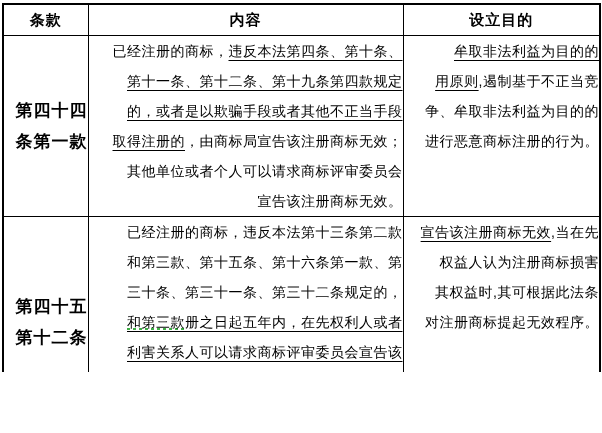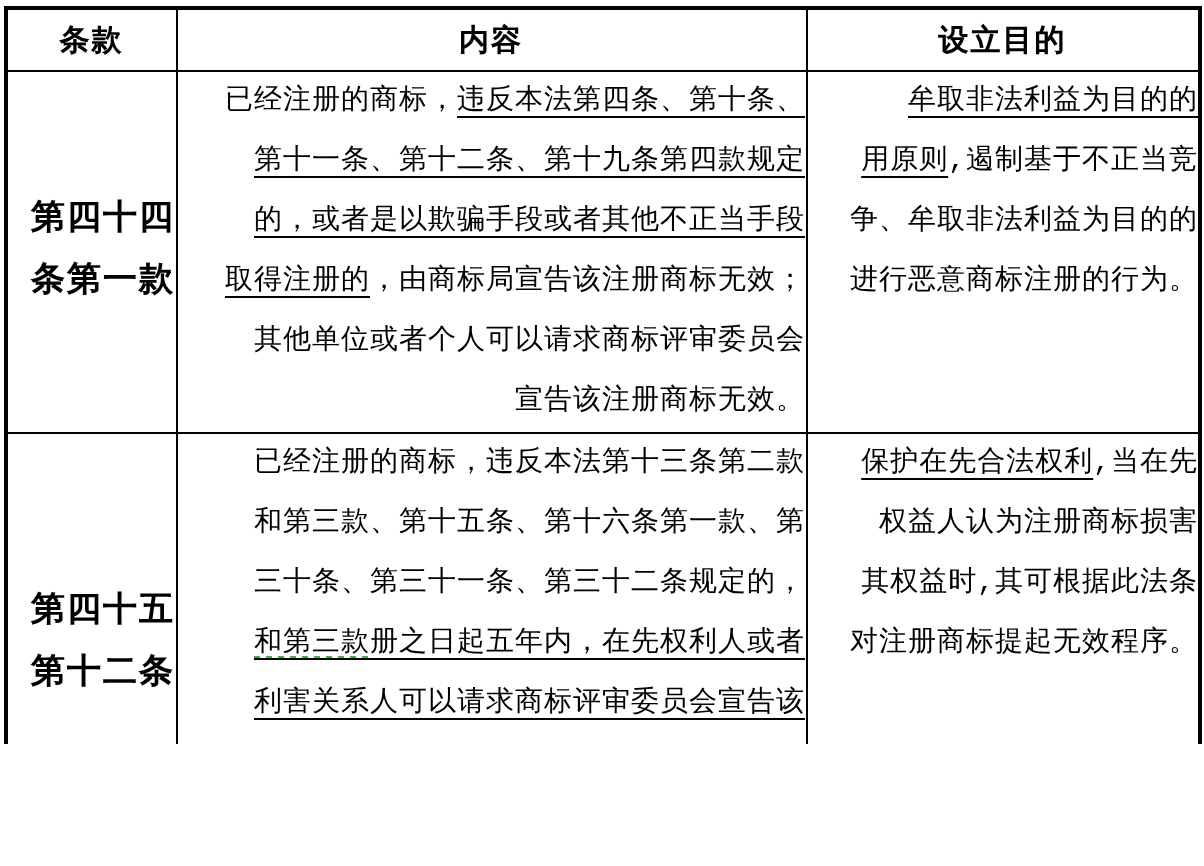--- a/index.html
+++ b/index.html
@@ -5,21 +5,21 @@
   html, body {
     margin: 0;
     padding: 0;
     background: #ffffff;
   }
   .page {
     position: relative;
     width: 602px;
     height: 372px;
     background: #ffffff;
-    font-family: Liberation Mono, monospace;
+    font-family: Liberation Sans, sans-serif;
     color: #000000;
     overflow: hidden;
   }
   table.law-table {
     position: absolute;
     left: 2px;
     top: 3px;
     border-collapse: collapse;
     table-layout: fixed;
     border: 2px solid #000000;
@@ -102,20 +102,20 @@
     <tr class="row-45">
       <td class="clause-cell">第四十五
 第十二条</td>
       <td class="body-cell"><span>已经注册的商标，违反本法第十三条第二款
 和第三款、第十五条、第十六条第一款、第
 三十条、第三十一条、第三十二条规定的，
 </span><span class="u sq">和第三款</span><span class="u">册之日起五年内，在先权利人或者
 利害关系人可以请求商标评审委员会宣告该
 注册商标无效。对恶意注册的，驰名商标所
 有人不受五年的时间限制。</span></td>
-      <td class="body-cell"><span class="u">保护在先合法权利</span><span>,当在先
+      <td class="body-cell"><span class="u">宣告该注册商标无效</span><span>,当在先
 权益人认为注册商标损害
 其权益时,其可根据此法条
 对注册商标提起无效程序。</span></td>
     </tr>
   </tbody>
     </table>
 </div>
 
 </body></html>

